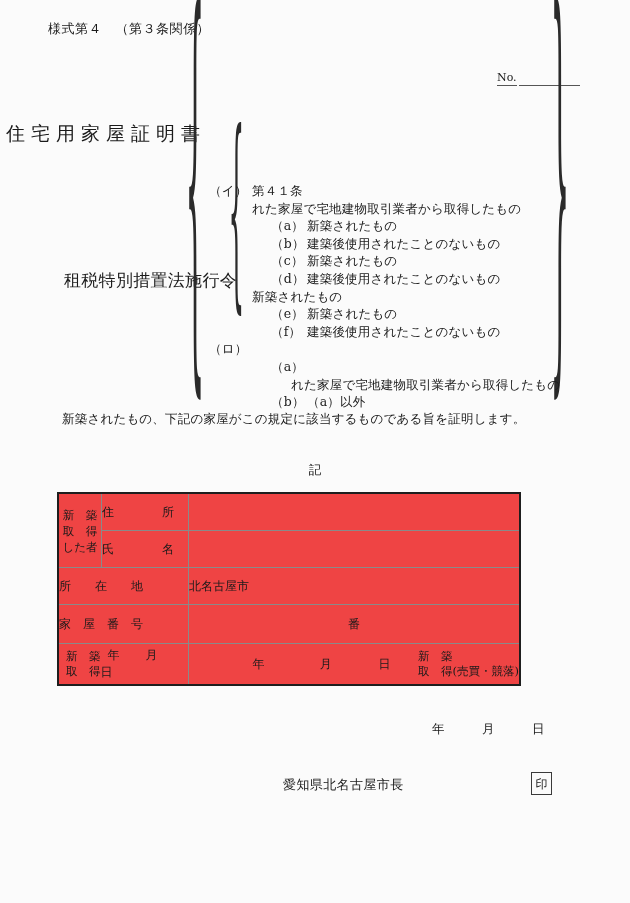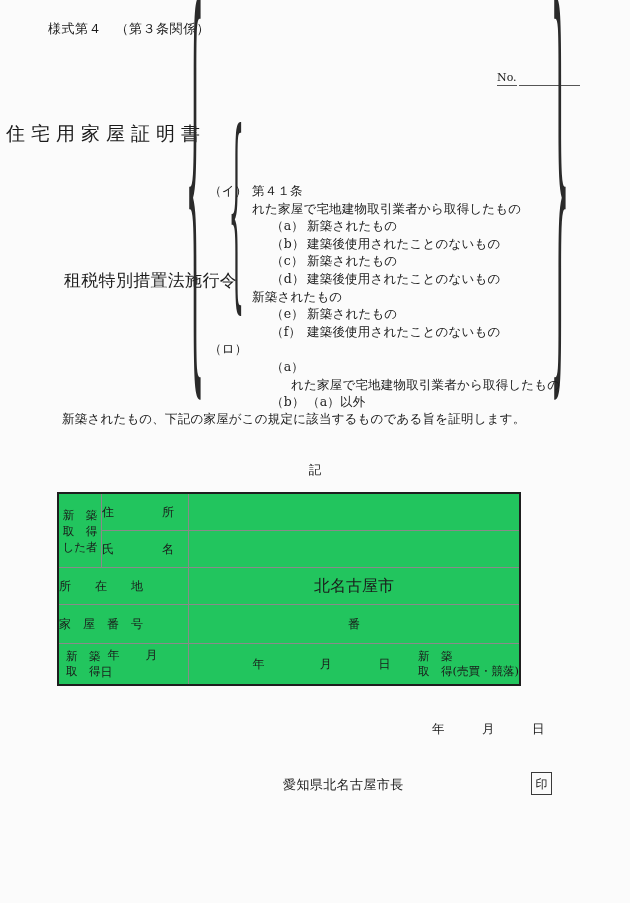--- a/index.html
+++ b/index.html
@@ -151,21 +151,21 @@
 
   
   .cert-table {
     position: absolute;
     left: 57px;
     top: 492px;
     width: 464px;
     border-collapse: collapse;
     table-layout: fixed;
     font-size: 12px;
-    background: #22c55e;
+    background: #ef4444;
   }
   .cert-table td {
     border: 1px solid #8a8a8a;
     padding: 0;
     vertical-align: middle;
   }
   .cert-table {
     border: 2px solid #1e1e1e;
   }
   .cert-table td.outer-l { border-left: none; }
@@ -191,27 +191,27 @@
     justify-content: space-between;
   }
   .lbl-full {
     width: 128px;
     font-size: 12px;
     padding: 0 7px;
   }
 
   .cell-h1 { height: 36px; margin-top: 45px; }
   .cell-h2 { height: 36px; }
-  .cell-h3 { height: 36px; text-align: center; }
+  .cell-h3 { height: 36px; }
   .cell-h4 { height: 38px; }
   .cell-h5 { height: 40px; }
 
   .val-cell {
     padding: 0 8px;
-    font-size: 16px;
+    font-size: 12px;
   }
   .val-center {
     text-align: center;
     font-size: 12px;
   }
 
   .stack2 {
     display: flex;
     flex-direction: column;
     line-height: 15px;

